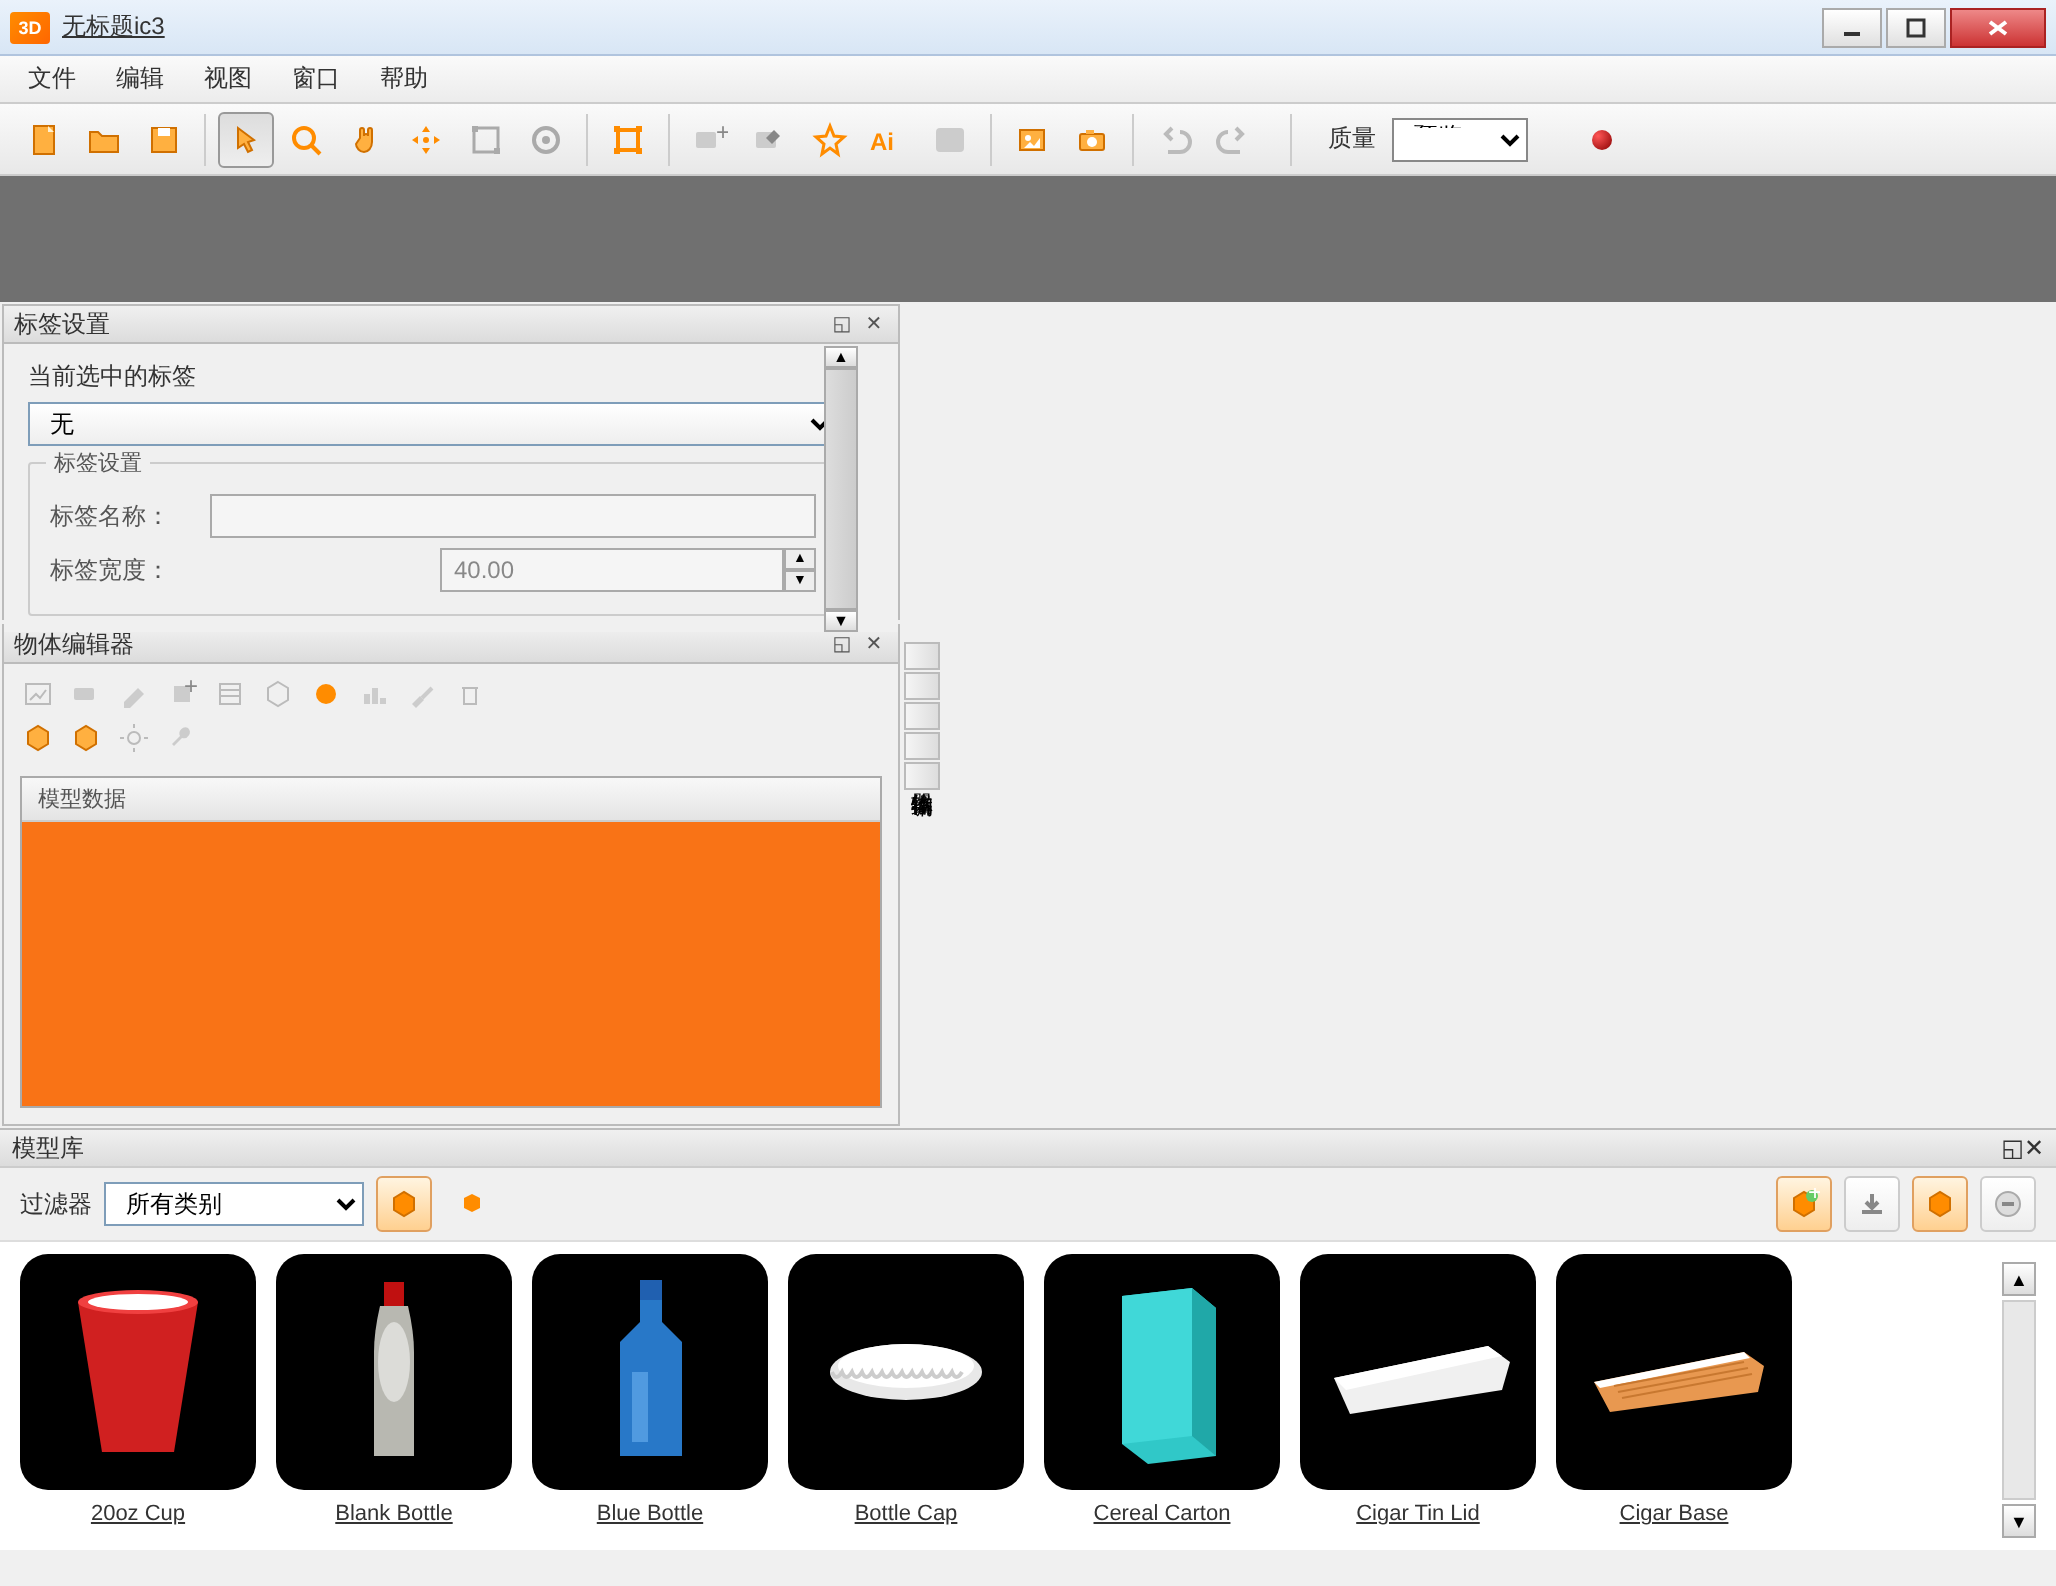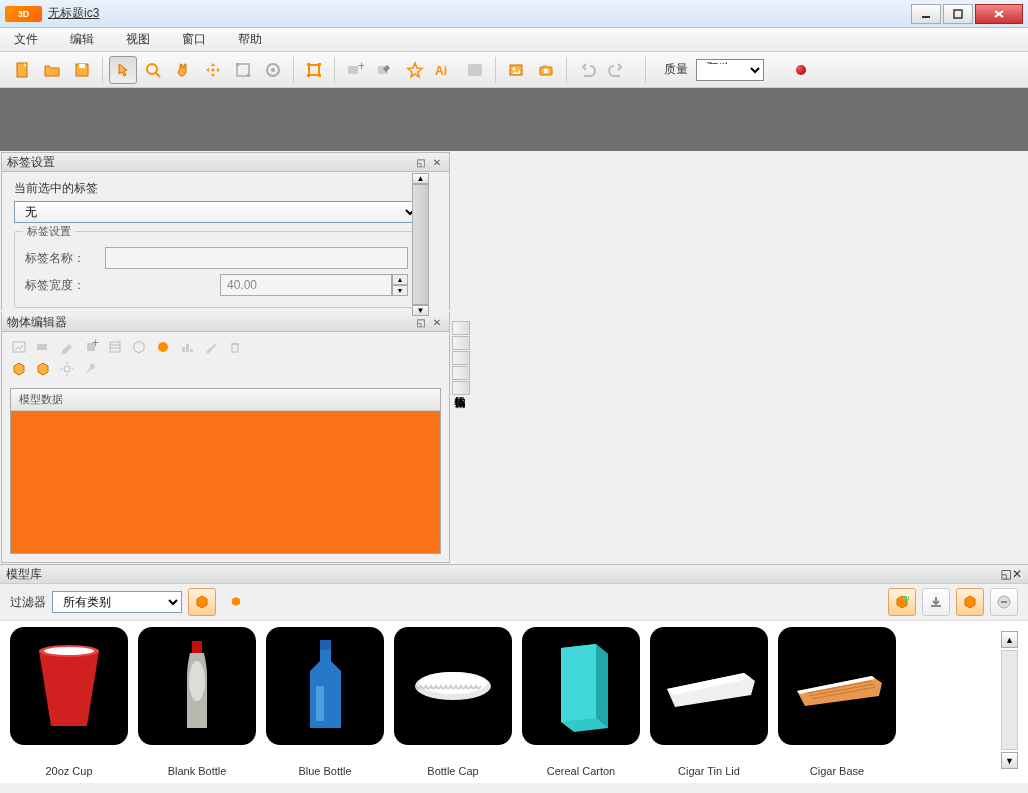--- a/index.html
+++ b/index.html
@@ -1,27 +1,27 @@
 <!DOCTYPE html>
 <html><head>
 <meta charset="utf-8">
 <style>
 * { margin: 0; padding: 0; box-sizing: border-box; font-family: "Microsoft YaHei", Arial, sans-serif; font-size: 12px; }
 body { background: #f0f0f0; width: 1028px; height: 793px; overflow: hidden; position: relative; }
 
 
 .titlebar { height: 28px; background: linear-gradient(#eaf2fb, #d8e6f5); display: flex; align-items: center; padding: 0 5px; border-bottom: 1px solid #b0c4de; }
-.titlebar .app-icon { width: 37px; height: 16px; background: linear-gradient(135deg, #ff8c00, #ff6600); border-radius: 2px; margin-right: 6px; display: flex; align-items: center; justify-content: center; color: #fff; font-size: 9px; font-weight: bold; }
+.titlebar .app-icon { width: 20px; height: 16px; background: linear-gradient(135deg, #ff8c00, #ff6600); border-radius: 2px; margin-right: 6px; display: flex; align-items: center; justify-content: center; color: #fff; font-size: 9px; font-weight: bold; }
 .titlebar .title-text { flex: 1; color: #333; text-decoration: underline; }
 .window-controls { display: flex; gap: 2px; }
 .window-controls button { width: 30px; height: 20px; border: 1px solid #aaa; background: linear-gradient(#fff, #e0e0e0); cursor: pointer; display: flex; align-items: center; justify-content: center; }
 .window-controls .close { width: 48px; background: linear-gradient(#e88, #c33); color: #fff; border-color: #a22; }
 
 
-.menubar { height: 24px; background: linear-gradient(#fafafa, #ececec); display: flex; align-items: center; padding: 0 6px; border-bottom: 1px solid #ccc; gap: 16px; }
+.menubar { height: 24px; background: linear-gradient(#fafafa, #ececec); display: flex; align-items: center; padding: 0 6px; border-bottom: 1px solid #ccc; gap: 4px; }
 .menubar .menuitem { padding: 3px 8px; cursor: pointer; color: #333; }
 
 
 .toolbar-container { height: 36px; background: linear-gradient(#fafafa, #e8e8e8); border-bottom: 1px solid #ccc; display: flex; align-items: center; padding: 0 8px; gap: 2px; }
 .toolbtn { width: 28px; height: 28px; border: 1px solid transparent; border-radius: 3px; display: flex; align-items: center; justify-content: center; cursor: pointer; background: transparent; }
 .toolbtn.pressed { border-color: #999; background: linear-gradient(#ddd, #eee); }
 .tool-sep { width: 1px; height: 26px; background: #ccc; margin: 0 4px; }
 .quality-label { margin-left: 12px; color: #333; }
 .quality-select { margin-left: 6px; height: 22px; border: 1px solid #888; background: #fff; padding: 0 16px 16px 6px; }
 .rec-dot { width: 10px; height: 10px; border-radius: 50%; background: radial-gradient(circle at 30% 30%, #f55, #800); margin-left: 30px; }
@@ -70,21 +70,21 @@
 .model-lib-header .mlh-title { flex: 1; }
 .model-lib-toolbar { height: 36px; display: flex; align-items: center; padding: 0 10px; gap: 6px; }
 .model-lib-toolbar .spacer { flex: 1; }
 .model-lib-toolbar .filter-select { width: 130px; height: 22px; border: 1px solid #7e9db9; background: #fff; padding: 0 6px; }
 .sq-btn { width: 28px; height: 28px; border: 1px solid #e0a060; border-radius: 3px; background: linear-gradient(#fff4e0, #ffd090); display: flex; align-items: center; justify-content: center; cursor: pointer; }
 .sq-btn-plain { width: 28px; height: 28px; border: 1px solid #ccc; border-radius: 3px; background: linear-gradient(#fff, #eee); display: flex; align-items: center; justify-content: center; cursor: pointer; }
 
 .model-strip { display: flex; padding: 6px 10px; gap: 10px; background: #fff; border-top: 1px solid #ddd; align-items: flex-start; }
 .model-item { width: 118px; display: flex; flex-direction: column; align-items: center; cursor: pointer; }
 .model-thumb { width: 118px; height: 118px; background: #000; border-radius: 14px; display: flex; align-items: center; justify-content: center; position: relative; }
-.model-label { margin-top: 20px; color: #333; font-size: 11px; text-align: center; }
+.model-label { margin-top: 6px; color: #333; font-size: 11px; text-align: center; text-decoration: underline; }
 .strip-scroll { display: flex; flex-direction: column; gap: 2px; margin-left: auto; padding-top: 4px; }
 .strip-scroll button { width: 17px; height: 17px; border: 1px solid #aaa; background: linear-gradient(#fff,#ddd); cursor: pointer; font-size: 9px; }
 .strip-scroll .track { width: 17px; height: 100px; background: #e8e8e8; border: 1px solid #ccc; }
 
 
 svg { display: block; }
 
 
 .vscroll { position: absolute; right: 20px; top: 20px; bottom: 2px; width: 17px; background: #eee; display: flex; flex-direction: column; }
 .vscroll button { height: 17px; border: 1px solid #aaa; background: linear-gradient(#fff,#ddd); font-size: 8px; cursor: pointer; }

